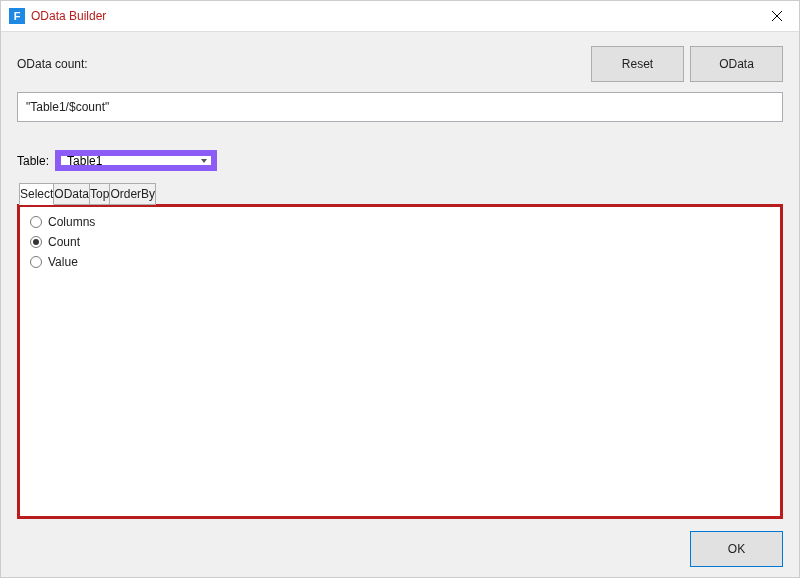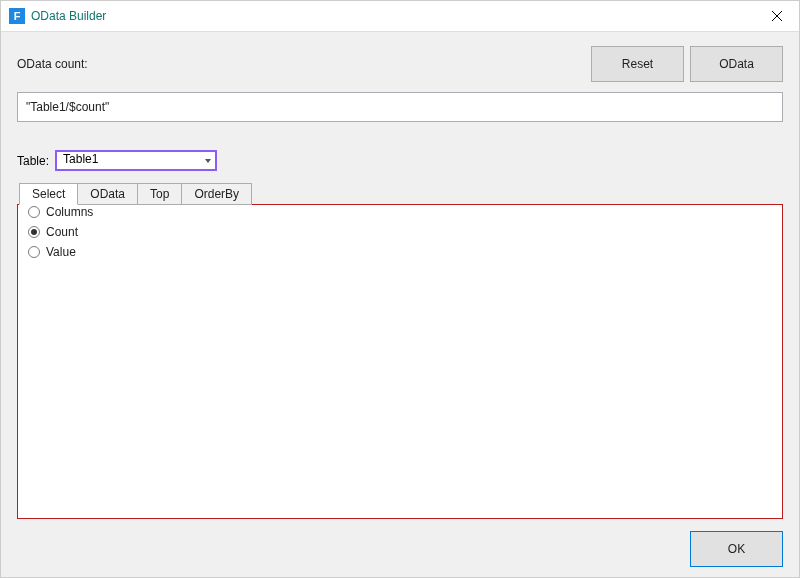--- a/index.html
+++ b/index.html
@@ -25,21 +25,21 @@
       height: 16px;
       background: #1e88e5;
       color: #fff;
       font-weight: bold;
       font-size: 11px;
       display: flex;
       align-items: center;
       justify-content: center;
       margin-right: 6px;
     }
-    .titlebar .title { flex: 1; color: #0f766e; }
+    .titlebar .title { flex: 1; color: #b91c1c; }
     .titlebar .close {
       width: 45px;
       height: 31px;
       display: flex;
       align-items: center;
       justify-content: center;
       cursor: pointer;
     }
     .titlebar .close svg { width: 10px; height: 10px; }
     .dialog-body {
@@ -83,22 +83,23 @@
       align-items: center;
       margin-top: 28px;
       margin-bottom: 12px;
     }
     .tablerow label { margin-right: 6px; color: #000000; }
     .select-wrap {
       position: relative;
       width: 162px;
       height: 21px;
       background: #fff;
-      border: 2px solid #8b5cf6;
-      display: flex;
+      border: 6px solid #8b5cf6;
+      display: flex;
+      align-items: center;
       padding: 0 21px 0 6px;
       cursor: pointer;
     }
     .select-wrap .caret {
       position: absolute;
       right: 4px;
       top: 50%;
       transform: translateY(-50%);
       width: 0; height: 0;
       border-left: 3px solid transparent;
@@ -108,37 +109,37 @@
     .tabstrip {
       display: flex;
       position: relative;
       z-index: 2;
       margin-bottom: -1px;
       padding-left: 2px;
     }
     .tab {
       border: 1px solid #adadad;
       background: #f0f0f0;
-      padding: 3px 12px;
+      padding: 3px 0;
       font-size: 12px;
       cursor: pointer;
       margin-right: -1px;
       color: #222;
       position: relative;
     }
     .tab.active {
       background: #fff;
       border-bottom: 1px solid #fff;
       z-index: 3;
     }
     .tabpanel {
-      border: 1px solid #b91c1c;
+      border: 3px solid #b91c1c;
       background: #fff;
       flex: 1;
-      padding: 0 10px;
+      padding: 8px 10px;
       position: relative;
       z-index: 1;
       text-align: center;
     }
     .radio-row {
       display: flex;
       align-items: center;
       margin-bottom: 6px;
       cursor: pointer;
       color: #222;

